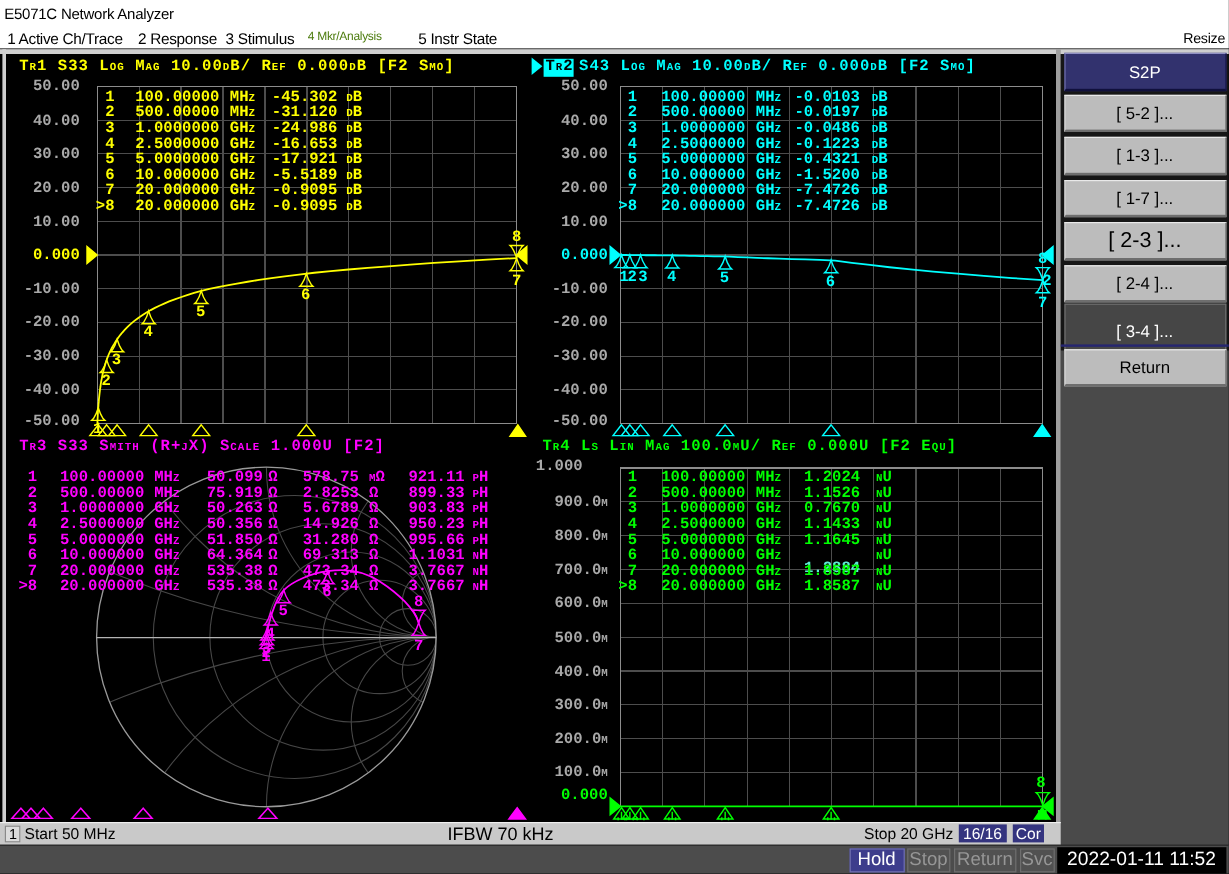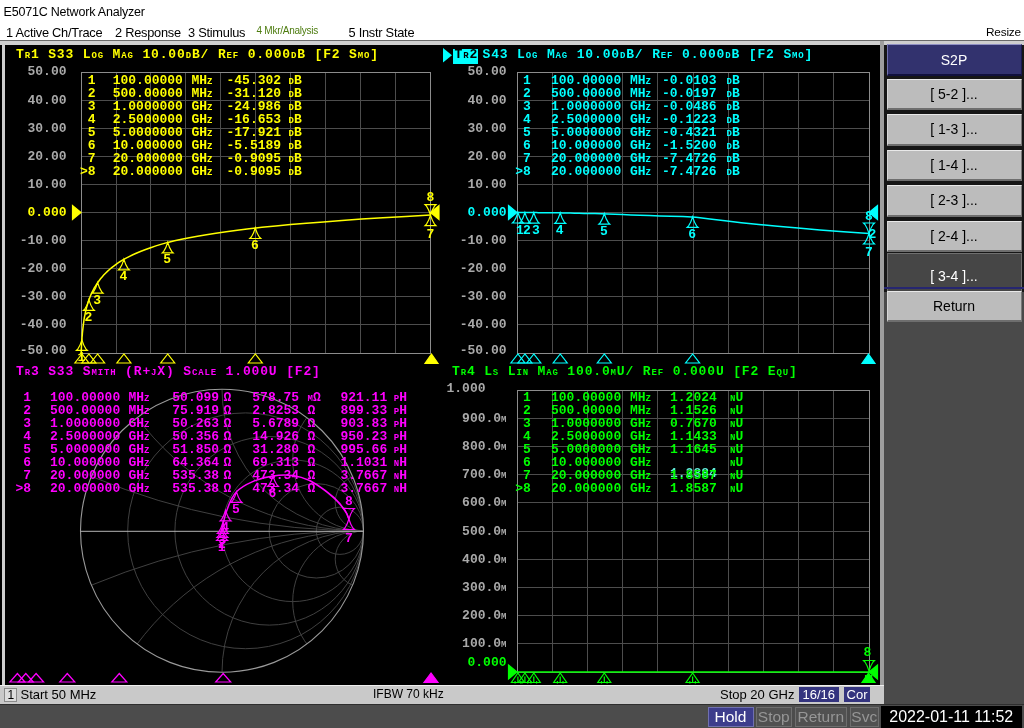--- a/index.html
+++ b/index.html
@@ -20,32 +20,32 @@
 <div style="position:absolute;left:0;top:40px;width:1024px;height:1px;background:#6a6a6a"></div>
 <div style="position:absolute;left:0;top:41px;width:1024px;height:3.5px;background:#cfcfcf"></div>
 <div style="position:absolute;left:2px;top:41px;width:3px;height:644px;background:#cfcfcf"></div>
 
 <div style="position:absolute;left:879.5px;top:41px;width:4px;height:644px;background:#9e9e9e"></div>
 <div style="position:absolute;left:883.5px;top:44.5px;width:140.5px;height:247.5px;background:#161616"></div>
 <div style="position:absolute;left:883.5px;top:292px;width:140.5px;height:412px;background:#4a4a4a"></div>
 <div style="position:absolute;left:886.5px;top:44px;width:135px;height:32px;background:#32326e;border-top:1.5px solid #9090c4;border-left:1px solid #7070ae;border-right:1.5px solid #1a1a50;border-bottom:2.5px solid #10103c;box-sizing:border-box;color:#fff;font-size:14px;display:flex;align-items:center;justify-content:center">S2P</div>
 <div style="position:absolute;left:886.5px;top:78.5px;width:135px;height:31.5px;background:#bcbcbc;border-top:1.5px solid #e9e9e9;border-left:1px solid #d6d6d6;border-right:1.5px solid #787878;border-bottom:2px solid #6e6e6e;box-sizing:border-box;color:#000;font-size:14px;display:flex;align-items:center;justify-content:center">[ 5-2 ]...</div>
 <div style="position:absolute;left:886.5px;top:114px;width:135px;height:31.5px;background:#bcbcbc;border-top:1.5px solid #e9e9e9;border-left:1px solid #d6d6d6;border-right:1.5px solid #787878;border-bottom:2px solid #6e6e6e;box-sizing:border-box;color:#000;font-size:14px;display:flex;align-items:center;justify-content:center">[ 1-3 ]...</div>
-<div style="position:absolute;left:886.5px;top:149.5px;width:135px;height:31.5px;background:#bcbcbc;border-top:1.5px solid #e9e9e9;border-left:1px solid #d6d6d6;border-right:1.5px solid #787878;border-bottom:2px solid #6e6e6e;box-sizing:border-box;color:#000;font-size:14px;display:flex;align-items:center;justify-content:center">[ 1-4 ]...</div>
-<div style="position:absolute;left:886.5px;top:185px;width:135px;height:31.5px;background:#bcbcbc;border-top:1.5px solid #e9e9e9;border-left:1px solid #d6d6d6;border-right:1.5px solid #787878;border-bottom:2px solid #6e6e6e;box-sizing:border-box;color:#000;font-size:14px;display:flex;align-items:center;justify-content:center">[ 2-3 ]...</div>
+<div style="position:absolute;left:886.5px;top:149.5px;width:135px;height:31.5px;background:#bcbcbc;border-top:1.5px solid #e9e9e9;border-left:1px solid #d6d6d6;border-right:1.5px solid #787878;border-bottom:2px solid #6e6e6e;box-sizing:border-box;color:#000;font-size:14px;display:flex;align-items:center;justify-content:center">[ 1-7 ]...</div>
+<div style="position:absolute;left:886.5px;top:185px;width:135px;height:31.5px;background:#bcbcbc;border-top:1.5px solid #e9e9e9;border-left:1px solid #d6d6d6;border-right:1.5px solid #787878;border-bottom:2px solid #6e6e6e;box-sizing:border-box;color:#000;font-size:18px;display:flex;align-items:center;justify-content:center">[ 2-3 ]...</div>
 <div style="position:absolute;left:886.5px;top:220.5px;width:135px;height:31.5px;background:#bcbcbc;border-top:1.5px solid #e9e9e9;border-left:1px solid #d6d6d6;border-right:1.5px solid #787878;border-bottom:2px solid #6e6e6e;box-sizing:border-box;color:#000;font-size:14px;display:flex;align-items:center;justify-content:center">[ 2-4 ]...</div>
 <div style="position:absolute;left:886.5px;top:252.5px;width:135px;height:47px;background:#464646;border:1px solid #6f6f6f;box-sizing:border-box;color:#fff;font-size:14px;display:flex;align-items:center;justify-content:center">[ 3-4 ]...</div>
 <div style="position:absolute;left:884px;top:286.5px;width:140px;height:2.5px;background:#262670"></div>
 <div style="position:absolute;left:886.5px;top:291px;width:135px;height:31px;background:#bcbcbc;border-top:1.5px solid #e9e9e9;border-left:1px solid #d6d6d6;border-right:1.5px solid #787878;border-bottom:2px solid #6e6e6e;box-sizing:border-box;color:#000;font-size:14px;display:flex;align-items:center;justify-content:center">Return</div>
 
 <div style="position:absolute;left:0;top:685px;width:883.5px;height:19px;background:#c9c9c9;border-top:1px solid #efefef;box-sizing:border-box"></div>
 <div style="position:absolute;left:4px;top:687.5px;width:13px;height:14.5px;background:#dcdcdc;border:1px solid #8a8a8a;box-sizing:border-box"></div>
 <div class="s" style="left:7.5px;top:688.2px;font-size:12px;color:#000">1</div>
 <div class="s" style="left:20.5px;top:687.4px;font-size:13px;color:#000">Start 50 MHz</div>
-<div class="s" style="left:373px;top:687.4px;font-size:12px;color:#000">IFBW 70 kHz</div>
+<div class="s" style="left:373px;top:687.4px;font-size:15px;color:#000">IFBW 70 kHz</div>
 <div class="s" style="left:720px;top:687.4px;font-size:13px;color:#000">Stop 20 GHz</div>
 <div class="s" style="left:798.5px;top:686.5px;width:40.5px;height:15px;background:#34347f;color:#fff;font-size:13px;text-align:center;line-height:15px">16/16</div>
 <div class="s" style="left:844px;top:686.5px;width:26px;height:15px;background:#34347f;color:#fff;font-size:13px;text-align:center;line-height:15px">Cor</div>
 
 <div style="position:absolute;left:0;top:704px;width:1024px;height:24px;background:#4c4c4c;border-top:1px solid #2e2e2e;box-sizing:border-box"></div>
 <div class="s" style="left:707.5px;top:707px;width:46px;height:19.5px;background:#3d3d8c;border:1px solid #7070b0;box-sizing:border-box;color:#fff;font-size:15.5px;text-align:center;line-height:18.5px">Hold</div>
 <div class="s" style="left:755.5px;top:707px;width:36.5px;height:19.5px;background:#515151;border:1px solid #6e6e6e;box-sizing:border-box;color:#969696;font-size:15.5px;text-align:center;line-height:18.5px">Stop</div>
 <div class="s" style="left:794.5px;top:707px;width:52.5px;height:19.5px;background:#515151;border:1px solid #6e6e6e;box-sizing:border-box;color:#969696;font-size:15.5px;text-align:center;line-height:18.5px">Return</div>
 <div class="s" style="left:849.5px;top:707px;width:29.5px;height:19.5px;background:#515151;border:1px solid #6e6e6e;box-sizing:border-box;color:#969696;font-size:15.5px;text-align:center;line-height:18.5px">Svc</div>
 <div class="s" style="left:880.5px;top:706px;width:141.5px;height:21.5px;background:#000;color:#fff;font-size:16px;text-align:center;line-height:21.5px">2022-01-11 11:52</div>

